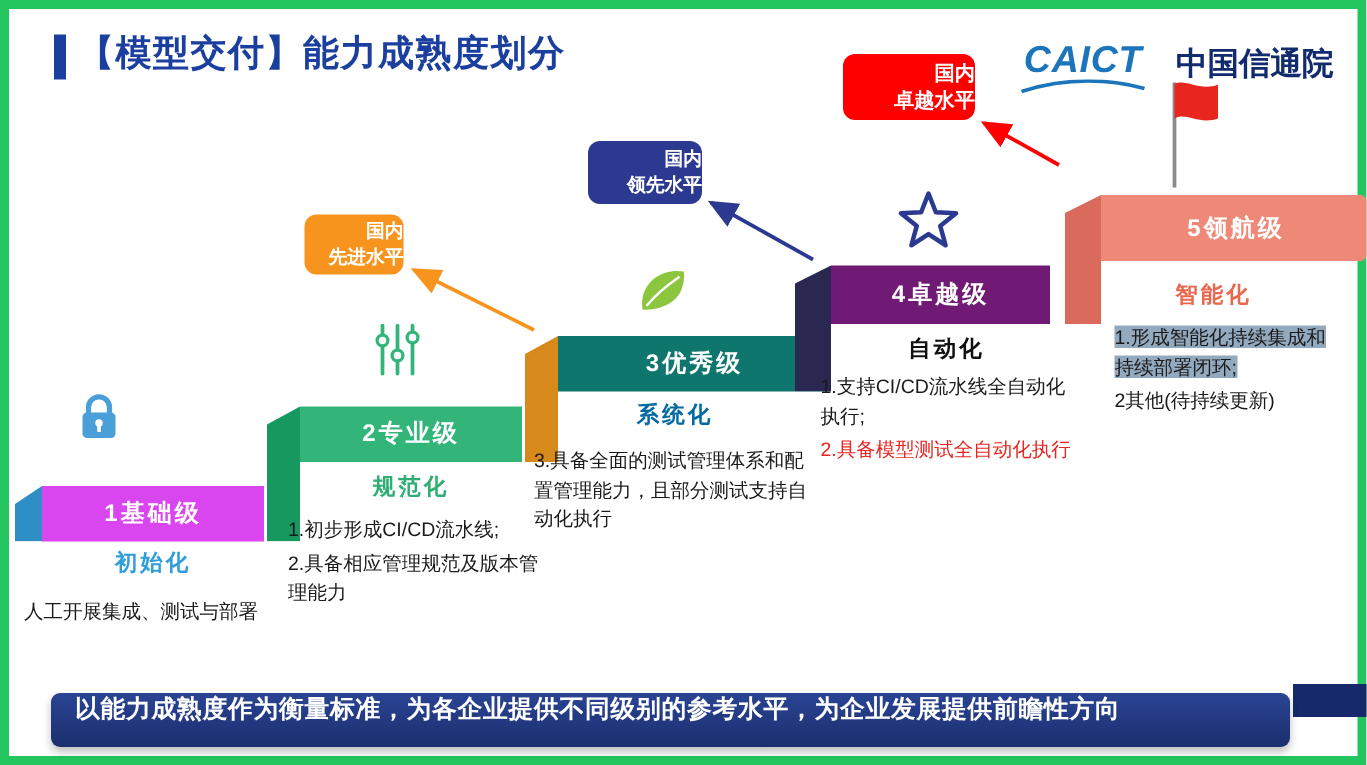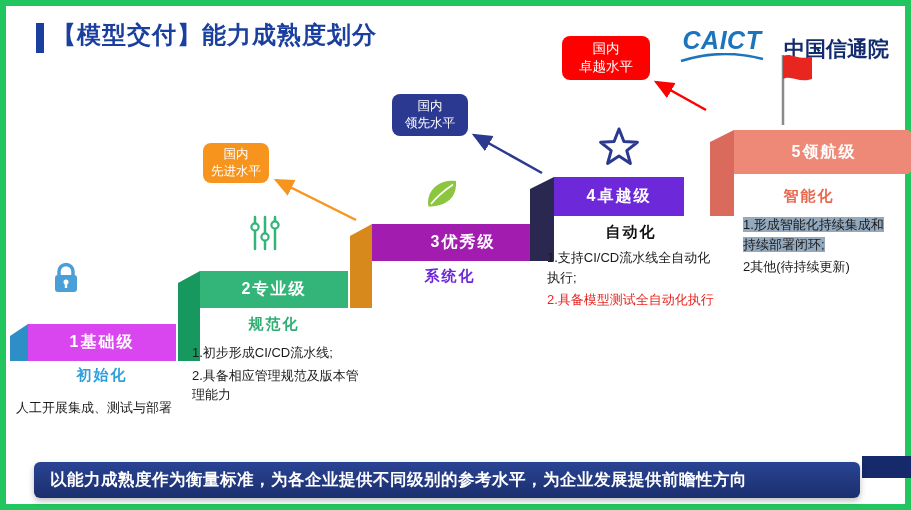--- a/index.html
+++ b/index.html
@@ -5,80 +5,80 @@
   html,body{margin:0;padding:0;background:#fff;}
   body{width:911px;height:510px;position:relative;overflow:hidden;
        font-family:"Liberation Sans","DejaVu Sans",sans-serif;}
   .slide{position:absolute;inset:0;border:6px solid #22c55e;background:#fff;}
 
   
   .title-accent{position:absolute;left:30px;top:17px;width:8px;height:30px;background:#1A3F9E;}
   .page-title{position:absolute;left:46px;top:13px;margin:0;font-size:24px;font-weight:800;color:#1A3F9E;letter-spacing:1px;}
 
   
-  .logo{position:absolute;right:16px;top:22px;display:flex;align-items:flex-end;gap:8px;}
+  .logo{position:absolute;right:16px;top:22px;display:flex;align-items:flex-start;gap:8px;}
   .logo-en-block{display:flex;flex-direction:column;align-items:center;}
   .logo-en{font-size:25px;font-weight:800;font-style:italic;color:#1C75BC;line-height:1;letter-spacing:0.5px;}
   .logo-cn{font-size:21px;font-weight:700;color:#122A6E;margin-left:11px;}
 
   
   .bar{position:absolute;display:flex;align-items:center;justify-content:center;
        color:#fff;font-weight:700;font-size:16px;letter-spacing:2px;}
   .flank{position:absolute;clip-path:polygon(0 12px,100% 0,100% 100%,0 100%);}
   .flank1{left:4px;top:318px;width:18px;height:37px;background:#2E8FC6;}
   .bar1{left:22px;top:318px;width:148px;height:37px;background:#d946ef;}
   .flank2{left:172px;top:265px;width:22px;height:90px;background:#17985F;}
   .bar2{left:194px;top:265px;width:148px;height:37px;background:#33B579;}
   .flank3{left:344px;top:218px;width:22px;height:84px;background:#D8891C;}
-  .bar3{left:366px;top:218px;width:182px;height:37px;background:#a21caf;}
+  .bar3{left:366px;top:218px;width:182px;height:37px;background:#0f766e;}
   .flank4{left:524px;top:171px;width:24px;height:84px;background:#2A2750;}
-  .bar4{left:548px;top:171px;width:130px;height:39px;background:#6d28d9;}
+  .bar4{left:548px;top:171px;width:146px;height:39px;background:#701a75;}
   .flank5{left:704px;top:124px;width:24px;height:86px;background:#D96A5C;}
   .bar5{left:728px;top:124px;width:180px;height:44px;background:#EE8877;
         clip-path:polygon(0 0,88% 0,100% 50%,88% 100%,0 100%);padding-right:18px;}
 
   .phase{position:absolute;font-weight:700;font-size:15px;text-align:center;letter-spacing:2px;}
   .phase1{left:22px;top:360px;width:148px;color:#2E9FD9;}
   .phase2{left:194px;top:309px;width:148px;color:#2EAE72;}
-  .phase3{left:366px;top:261px;width:156px;color:#6d28d9;text-align:center;}
+  .phase3{left:366px;top:261px;width:156px;color:#0369a1;text-align:center;}
   .phase4{left:548px;top:217px;width:154px;color:#111;}
   .phase5{left:728px;top:181px;width:150px;color:#E8684F;}
 
   .desc{position:absolute;font-size:13px;color:#1a1a1a;line-height:1.5;}
   .desc p{margin:0 0 3px;}
   .desc1{left:10px;top:392px;width:168px;}
   .desc2{left:186px;top:337px;width:168px;}
   .desc3{left:350px;top:291px;width:182px;}
   .desc4{left:541px;top:242px;width:168px;}
   .desc5{left:737px;top:209px;width:150px;}
   .red{color:#E8251F;}
   .hl{background:#93A9BE;}
 
   
-  .badge{position:absolute;border-radius:8px;color:#fff;font-weight:400;text-align:center;
+  .badge{position:absolute;border-radius:8px;color:#fff;font-weight:700;text-align:right;
          display:flex;flex-direction:column;justify-content:center;line-height:1.35;font-size:12.5px;}
   .badge-adv{left:197px;top:137px;width:66px;height:40px;background:#F7941E;}
   .badge-lead{left:386px;top:88px;width:76px;height:42px;background:#2B3990;}
   .badge-exc{left:556px;top:30px;width:88px;height:44px;background:#FE0000;font-size:13.5px;}
 
   
   .icon{position:absolute;}
   .icon-lock{left:45px;top:256px;}
   .icon-sliders{left:244px;top:208px;}
   .icon-leaf{left:418px;top:172px;}
   .icon-star{left:592px;top:120px;}
   .icon-flag{left:760px;top:46px;}
 
   .arrows{position:absolute;left:0;top:0;pointer-events:none;}
 
   
   .footer-side{position:absolute;left:856px;top:450px;width:55px;height:22px;background:#15296B;}
   .footer{position:absolute;left:28px;top:456px;width:826px;height:36px;box-sizing:border-box;
           background:linear-gradient(#2A4494,#1B2F6E);border-radius:6px;color:#fff;
-          font-weight:700;font-size:16.5px;display:flex;align-items:center;padding:0 16px;
+          font-weight:700;font-size:16.5px;display:flex;padding:0 16px;
           box-shadow:0 3px 6px rgba(0,0,0,0.25);letter-spacing:0.5px;white-space:nowrap;font-family:Liberation Mono, monospace;}
 </style>
 </head>
 <body>
 
 <div class="slide">
 
   <div class="title-accent"></div>
   <h1 class="page-title">【模型交付】能力成熟度划分</h1>
 
@@ -174,20 +174,21 @@
   <div class="phase phase5">智能化</div>
 
   <div class="desc desc1">
     <p>人工开展集成、测试与部署</p>
   </div>
   <div class="desc desc2">
     <p>1.初步形成CI/CD流水线;</p>
     <p>2.具备相应管理规范及版本管理能力</p>
   </div>
   <div class="desc desc3">
+    <p>3.具备全面的测试管理体系和配置管理能力，且部分测试支持自动化执行</p>
   </div>
   <div class="desc desc4">
     <p>1.支持CI/CD流水线全自动化执行;</p>
     <p class="red">2.具备模型测试全自动化执行</p>
   </div>
   <div class="desc desc5">
     <p><span class="hl">1.形成智能化持续集成和持续部署闭环;</span></p>
     <p>2其他(待持续更新)</p>
   </div>
 

